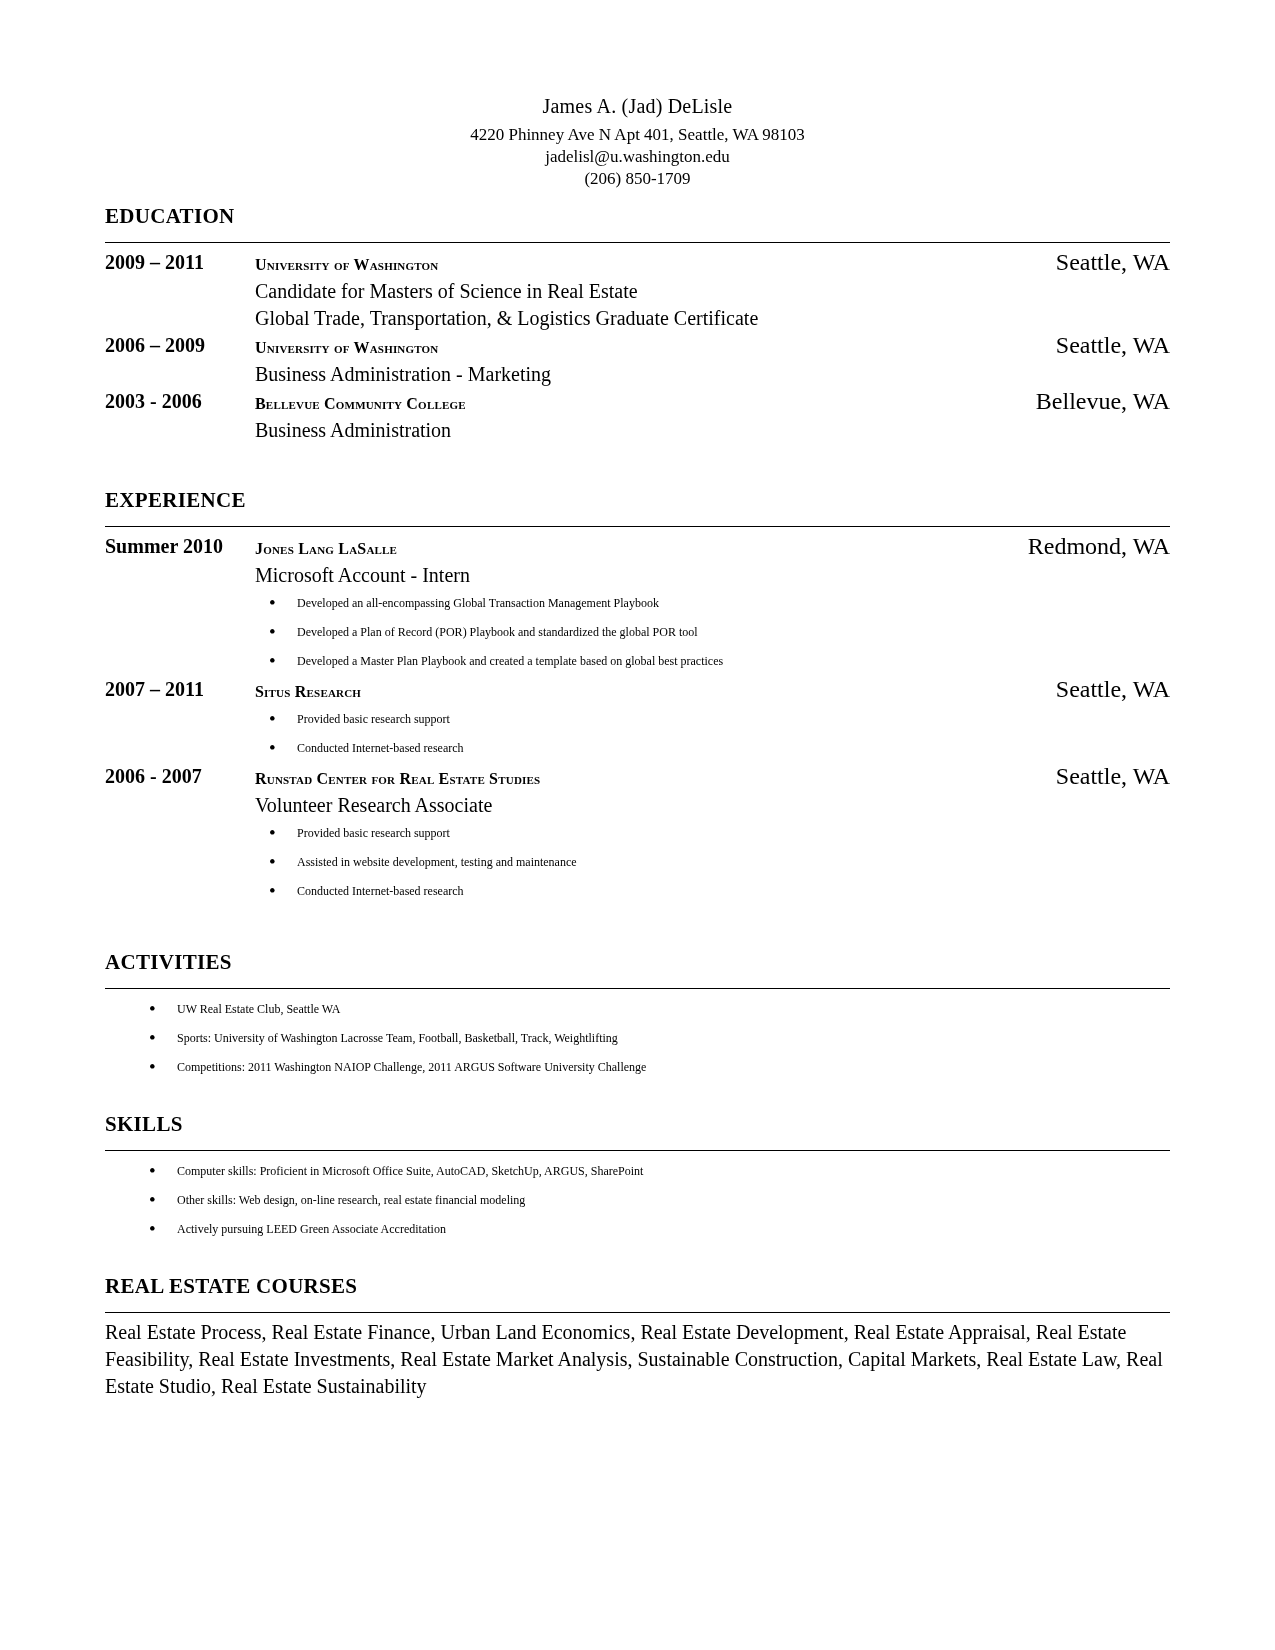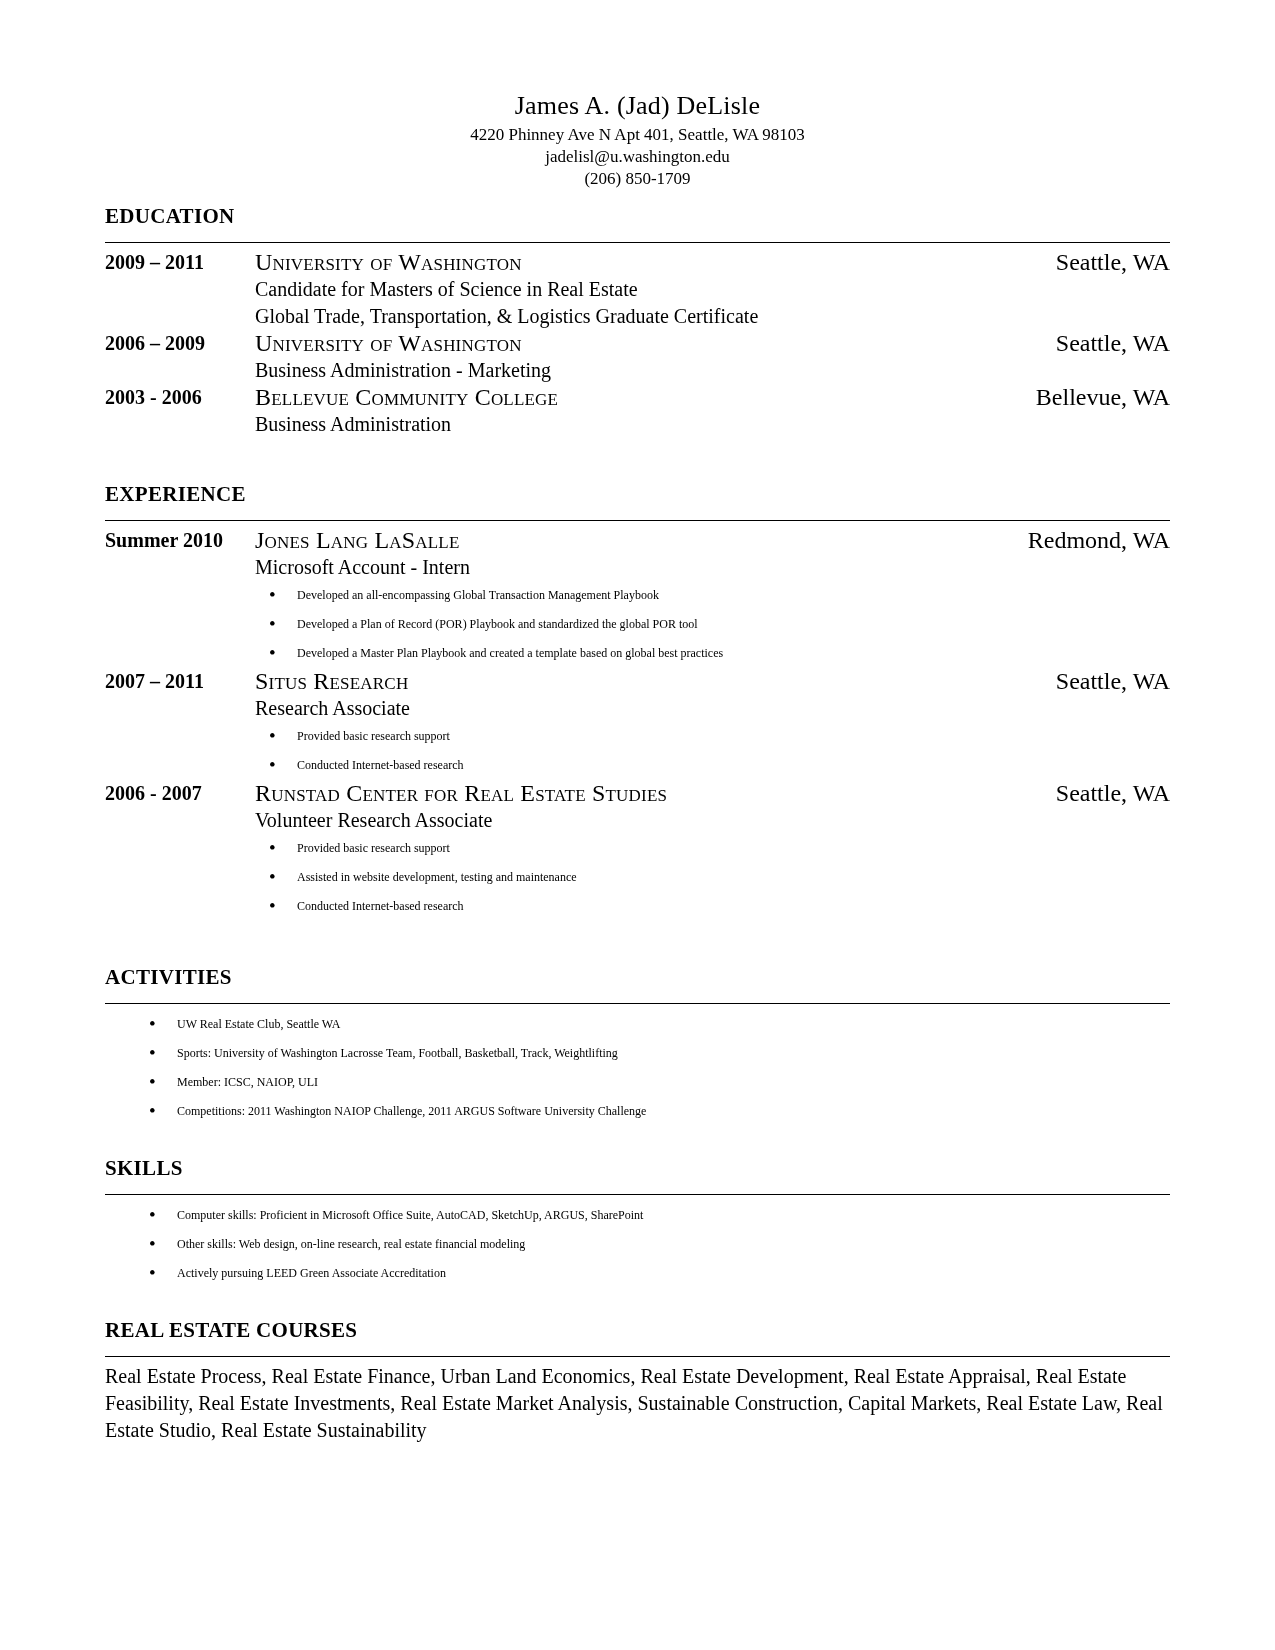--- a/index.html
+++ b/index.html
@@ -21,21 +21,21 @@
     padding: 88px 105px 60px 105px;
     position: relative;
   }
 
   
   .doc-header {
     text-align: center;
     margin-bottom: 10px;
   }
   .name {
-    font-size: 26px;
+    font-size: 20px;
     line-height: 36px;
     letter-spacing: 0.2px;
   }
   .contact-line {
     font-size: 17px;
     line-height: 22px;
   }
 
   
   .section-title {
@@ -66,23 +66,23 @@
   }
   .entry .body {
     flex: 1 1 auto;
   }
   .entry-headline {
     display: flex;
     justify-content: space-between;
     align-items: baseline;
   }
   .org {
-    font-weight: normal;
+    font-weight: bold;
     font-variant: small-caps;
-    font-size: 24px;
+    font-size: 16px;
     letter-spacing: 0.2px;
   }
   .loc {
     font-size: 24px;
     white-space: nowrap;
     padding-left: 12px;
   }
   .sub {
     font-size: 20px;
     line-height: 27px;
@@ -192,21 +192,20 @@
     </div>
   </div>
 
   <div class="entry">
     <div class="date">2007 – 2011</div>
     <div class="body">
       <div class="entry-headline">
         <span class="org">Situs Research</span>
         <span class="loc">Seattle, WA</span>
       </div>
-      <div class="sub">Research Associate</div>
       <ul class="bullets">
         <li>Provided basic research support</li>
         <li>Conducted Internet-based research</li>
       </ul>
     </div>
   </div>
 
   <div class="entry">
     <div class="date">2006 - 2007</div>
     <div class="body">
@@ -223,21 +222,20 @@
     </div>
   </div>
 
   <div class="gap-lg"></div>
 
   <div class="section-title">ACTIVITIES</div>
   <div class="rule"></div>
   <ul class="bullets wide">
     <li>UW Real Estate Club, Seattle WA</li>
     <li>Sports: University of Washington Lacrosse Team, Football, Basketball, Track, Weightlifting</li>
-    <li>Member: ICSC, NAIOP, ULI</li>
     <li>Competitions: 2011 Washington NAIOP Challenge, 2011 ARGUS Software University Challenge</li>
   </ul>
 
   <div class="gap-md"></div>
 
   <div class="section-title">SKILLS</div>
   <div class="rule"></div>
   <ul class="bullets wide">
     <li>Computer skills: Proficient in Microsoft Office Suite, AutoCAD, SketchUp, ARGUS, SharePoint</li>
     <li>Other skills: Web design, on-line research, real estate financial modeling</li>

